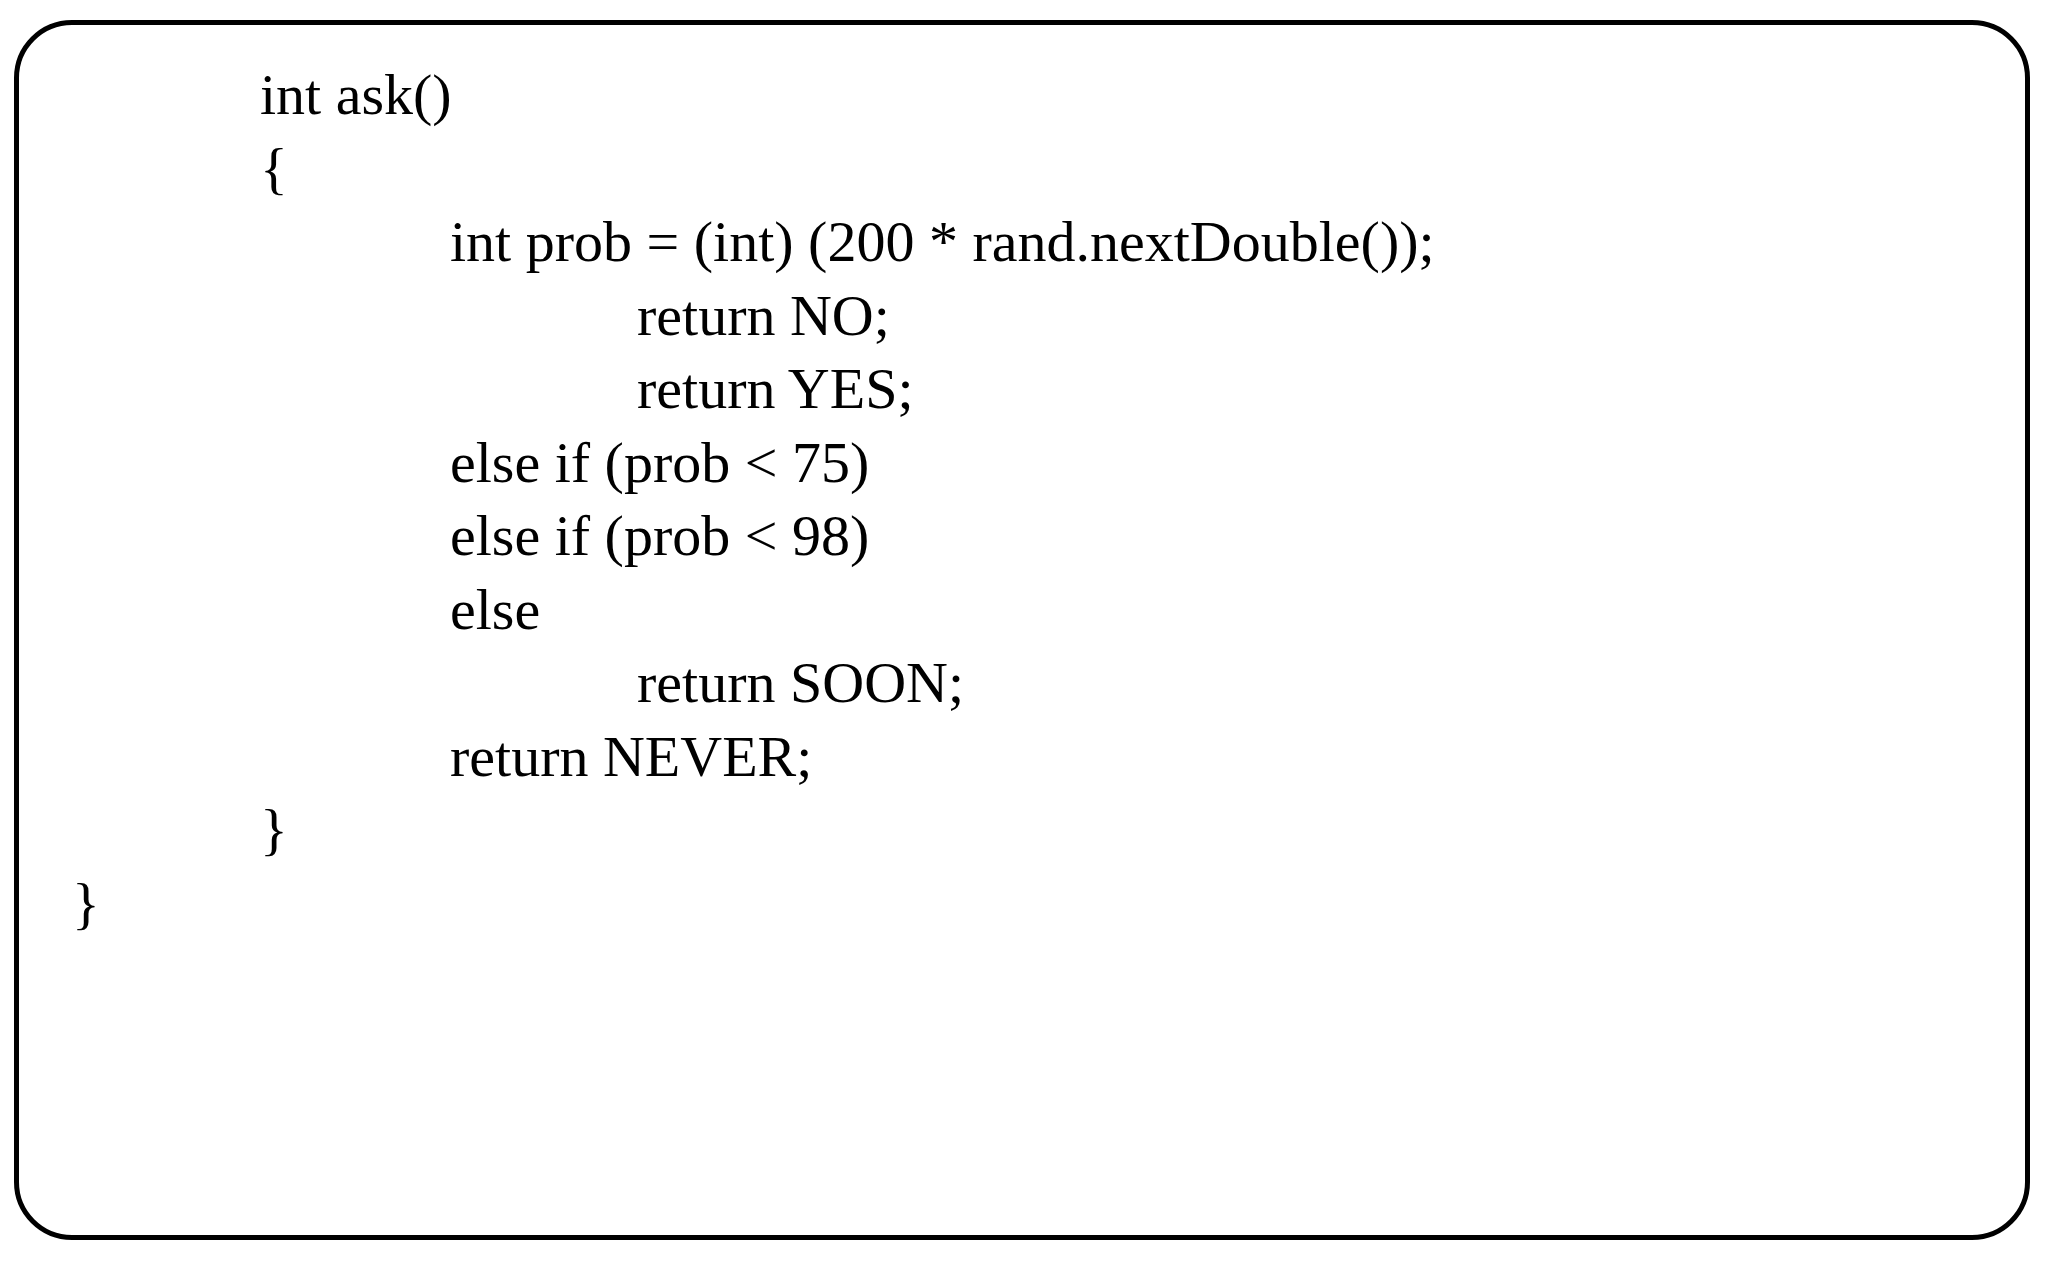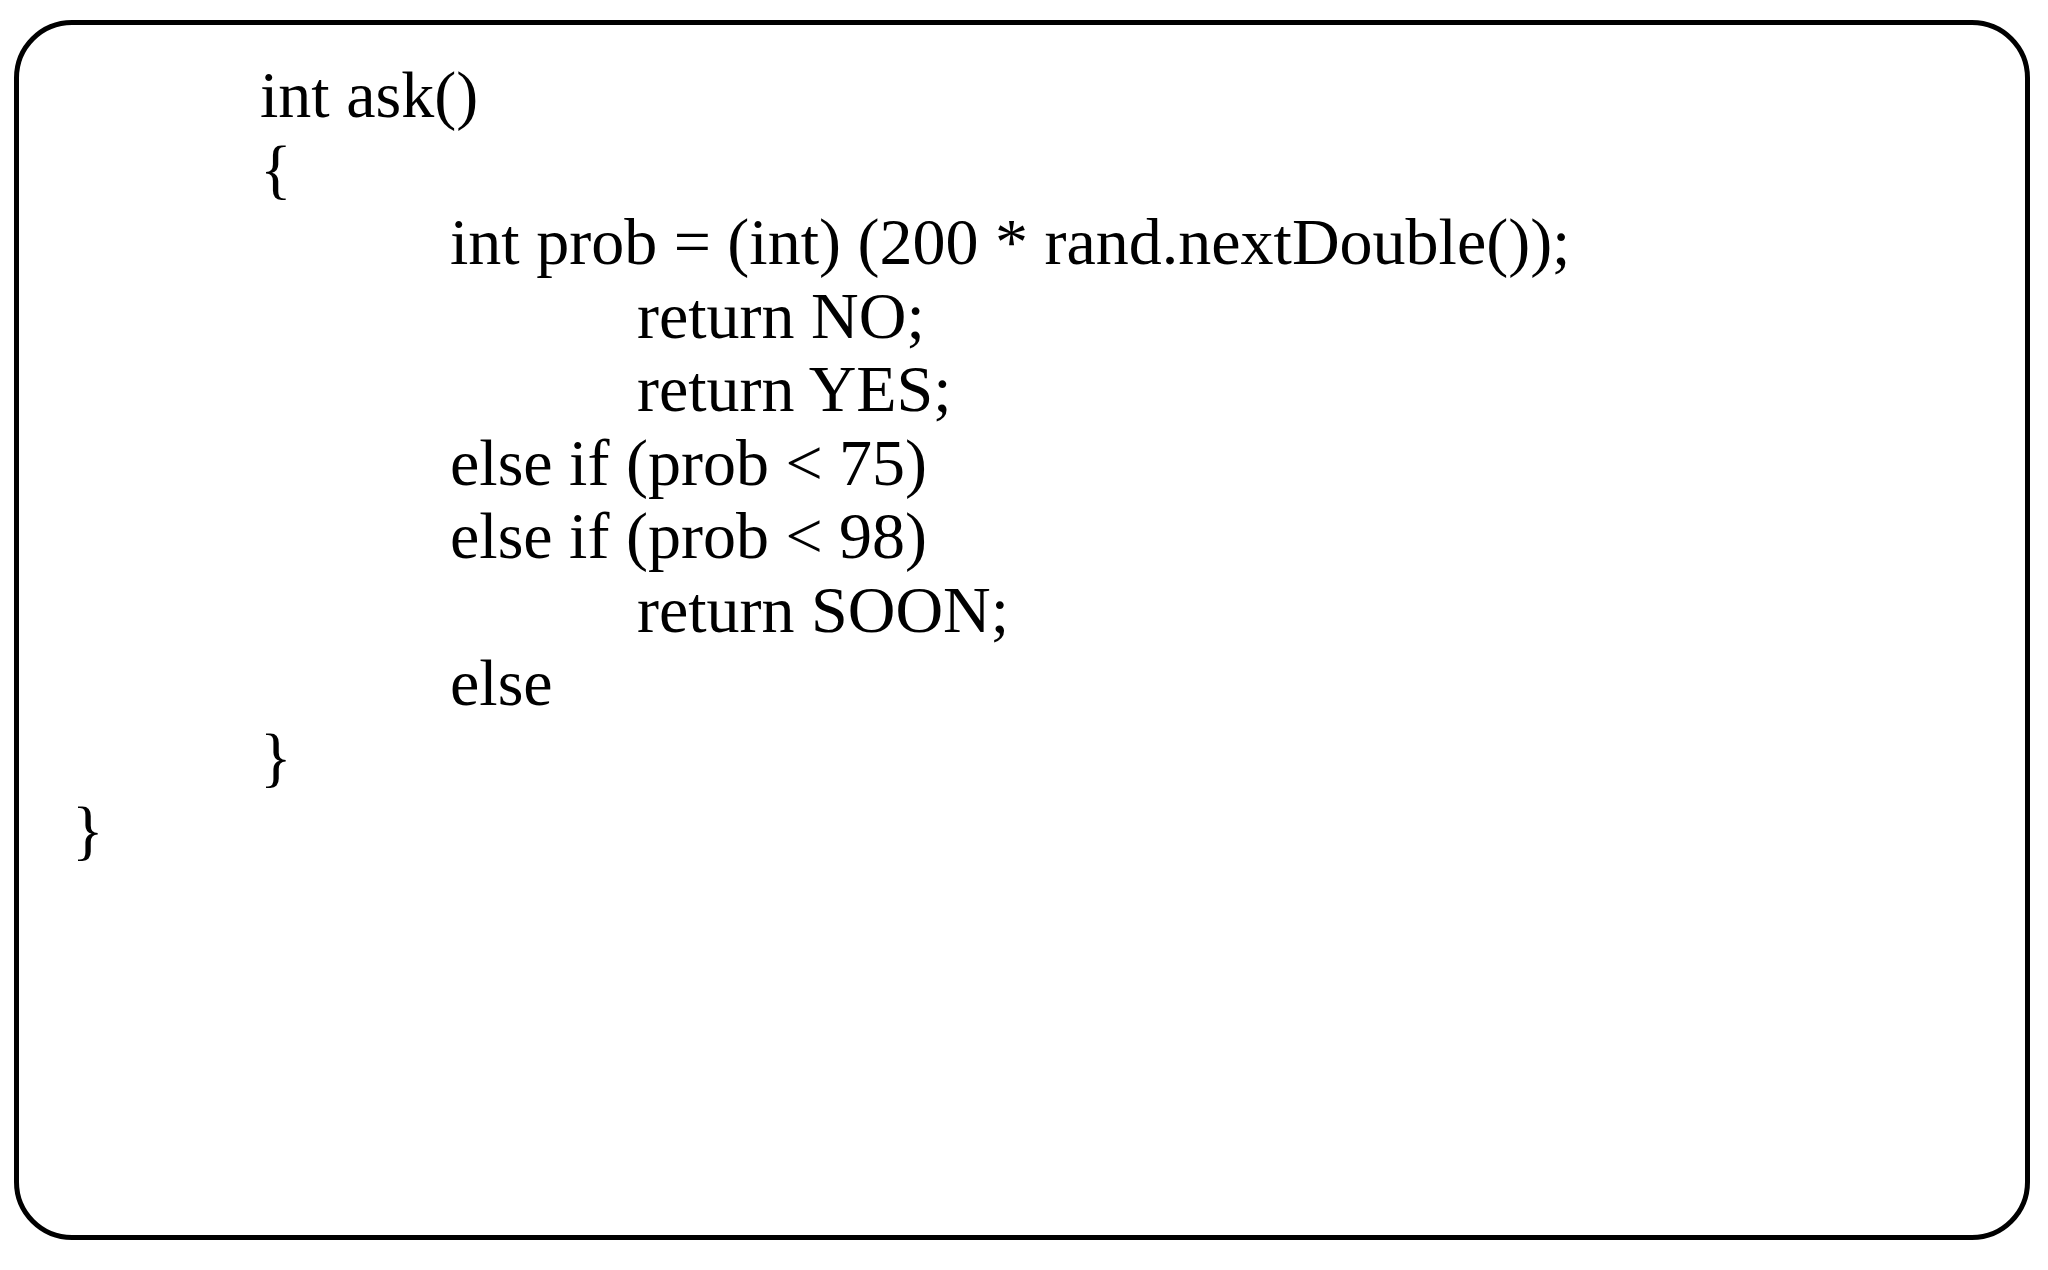--- a/index.html
+++ b/index.html
@@ -25,21 +25,21 @@
     box-sizing: border-box;
     border: 5px solid var(--ink, #000000);
     border-radius: 58px;
     background: var(--bg, #ffffff);
   }
   .code {
     position: absolute;
     left: 72px;
     top: 58px;
     font-family: "Liberation Serif", serif;
-    font-size: 66px;
+    font-size: 58px;
     line-height: 73.5px;
     color: var(--ink, #000000);
   }
   .code-line {
     white-space: pre;
   }
   .indent-0 { padding-left: 0; }
   .indent-1 { padding-left: 188px; }
   .indent-2 { padding-left: 378px; }
   .indent-3 { padding-left: 565px; }
@@ -50,18 +50,19 @@
 <div class="page">
   <div class="frame"></div>
   <div class="code" id="code-lines">
       <div class="code-line indent-1">int ask()</div>
       <div class="code-line indent-1">{</div>
       <div class="code-line indent-2">int prob = (int) (200 * rand.nextDouble());</div>
       <div class="code-line indent-3">return NO;</div>
       <div class="code-line indent-3">return YES;</div>
       <div class="code-line indent-2">else if (prob &lt; 75)</div>
       <div class="code-line indent-2">else if (prob &lt; 98)</div>
+      <div class="code-line indent-2">else</div>
       <div class="code-line indent-3">return SOON;</div>
-      <div class="code-line indent-2">else</div>
+      <div class="code-line indent-2">return NEVER;</div>
       <div class="code-line indent-1">}</div>
       <div class="code-line indent-0">}</div>
     </div>
 </div>
 
 </body></html>

